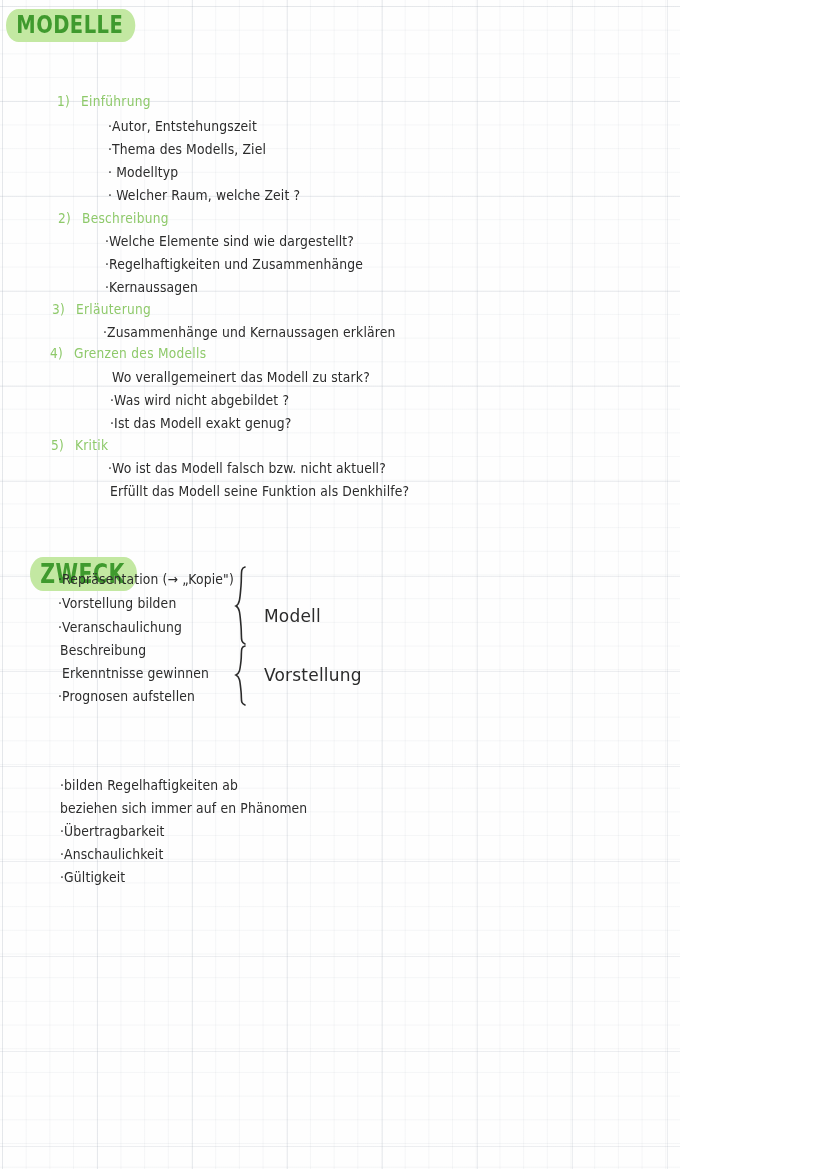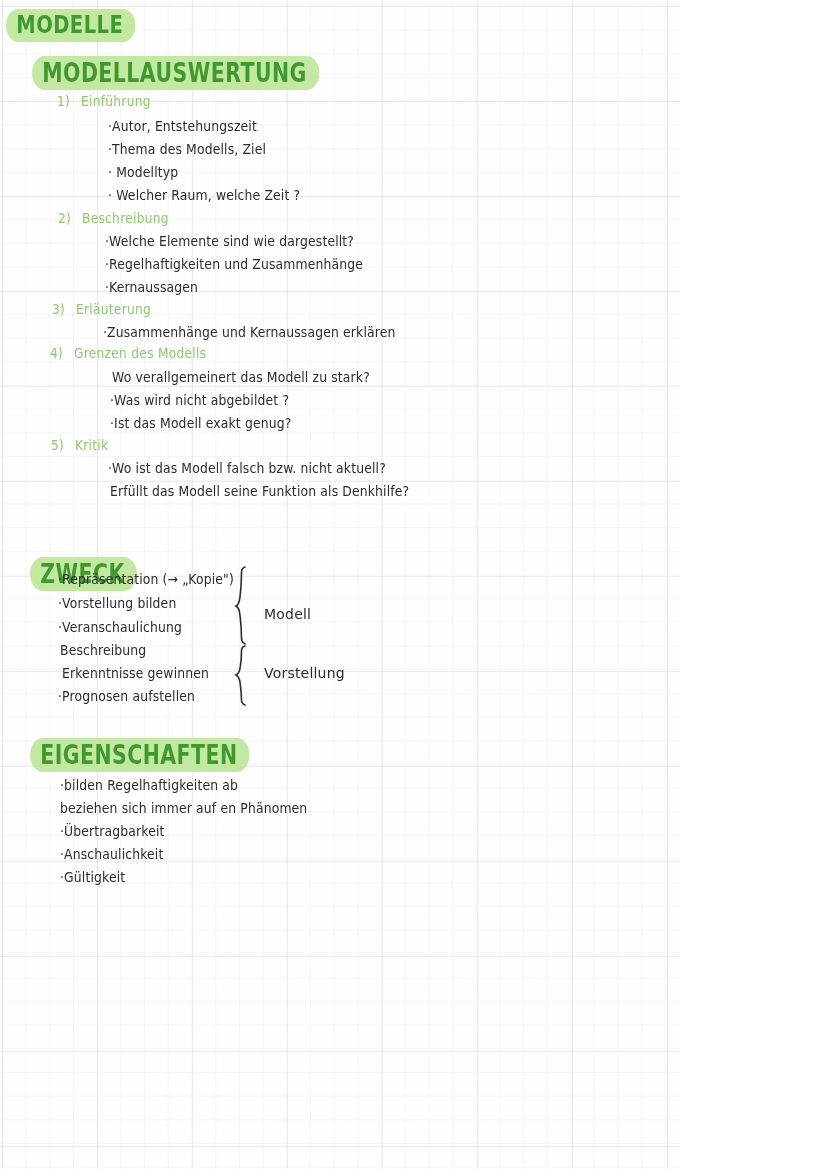--- a/index.html
+++ b/index.html
@@ -96,36 +96,33 @@
     transform: scaleY(1.08);
     transform-origin: left center;
   }
 
   
   #braces { position: absolute; left: 232px; top: 564px; }
   .brace-label {
     position: absolute;
     font-family: "DejaVu Sans", sans-serif;
     color: #2b2b2b;
-    font-size: 14px;
+    font-size: 17px;
     letter-spacing: 0.2px;
   }
 </style>
 </head>
 <body>
 
 <div id="page">
 
   <div class="abs" style="left:6px; top:12px;">
     <span class="title-hl t-modelle">MODELLE</span>
   </div>
 
-  <div class="abs" style="left:32px; top:59px;">
-    <span class="title-hl t-modellauswertung">MODELLAUSWERTUNG</span>
-  </div>
 
   <div class="abs hw-num" style="left:57px; top:95px;">
     <span class="n">1)</span><span>Einführung</span>
   </div>
   <div class="abs hw" style="left:108px; top:119px;">·Autor, Entstehungszeit</div>
   <div class="abs hw" style="left:108px; top:142px;">·Thema des Modells, Ziel</div>
   <div class="abs hw" style="left:108px; top:165px;">· Modelltyp</div>
   <div class="abs hw" style="left:108px; top:188px;">· Welcher Raum, welche Zeit ?</div>
 
   <div class="abs hw-num" style="left:58px; top:212px;">
@@ -168,23 +165,20 @@
   <svg id="braces" width="30" height="145" viewBox="0 0 30 145">
 
     <path d="M13 3 C 8 4, 10 10, 9 22 C 8 33, 8 40, 4 42 C 8 44, 8 51, 9 62 C 10 74, 8 78, 13 80" fill="none" stroke="#2b2b2b" stroke-width="1.6" stroke-linecap="round"></path>
 
     <path d="M13 82 C 8 83, 10 88, 9 97 C 8 105, 8 109, 4 111 C 8 113, 8 118, 9 127 C 10 136, 8 139, 13 141" fill="none" stroke="#2b2b2b" stroke-width="1.6" stroke-linecap="round"></path>
   </svg>
 
   <div class="brace-label" style="left:264px; top:606px;">Modell</div>
   <div class="brace-label" style="left:264px; top:665px;">Vorstellung</div>
 
-  <div class="abs" style="left:30px; top:741px;">
-    <span class="title-hl t-eigenschaften">EIGENSCHAFTEN</span>
-  </div>
 
   <div class="abs hw" style="left:60px; top:778px;">·bilden Regelhaftigkeiten ab</div>
   <div class="abs hw" style="left:60px; top:801px;">beziehen sich immer auf en Phänomen</div>
   <div class="abs hw" style="left:60px; top:824px;">·Übertragbarkeit</div>
   <div class="abs hw" style="left:60px; top:847px;">·Anschaulichkeit</div>
   <div class="abs hw" style="left:60px; top:870px;">·Gültigkeit</div>
 
 </div>
 
 </body></html>

